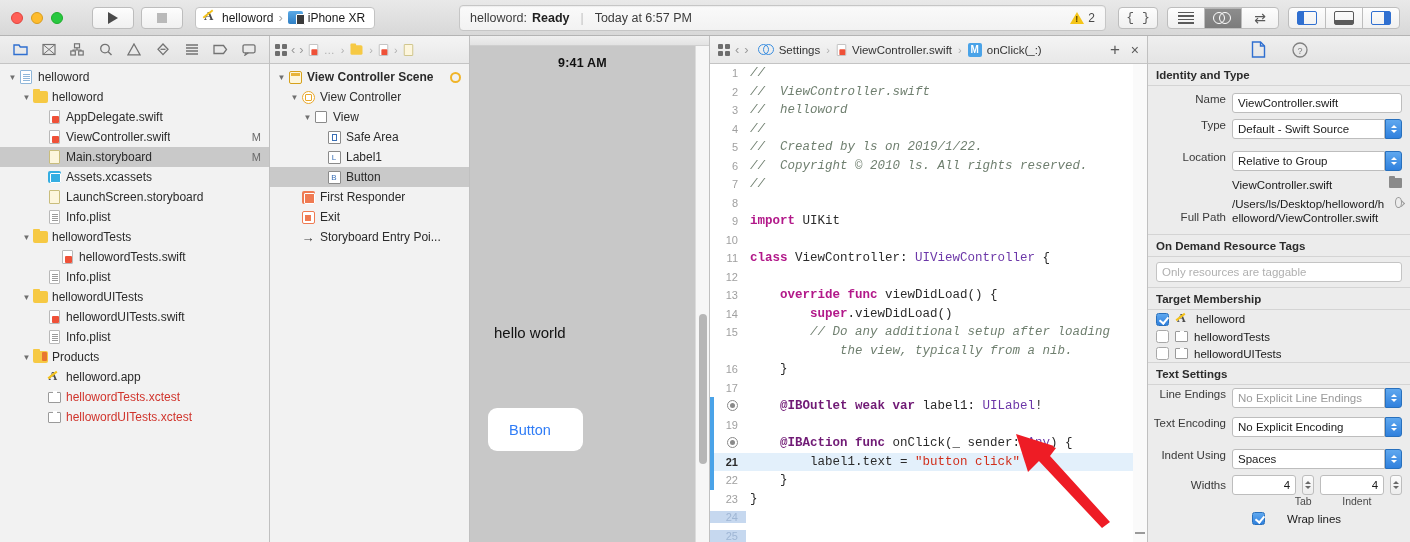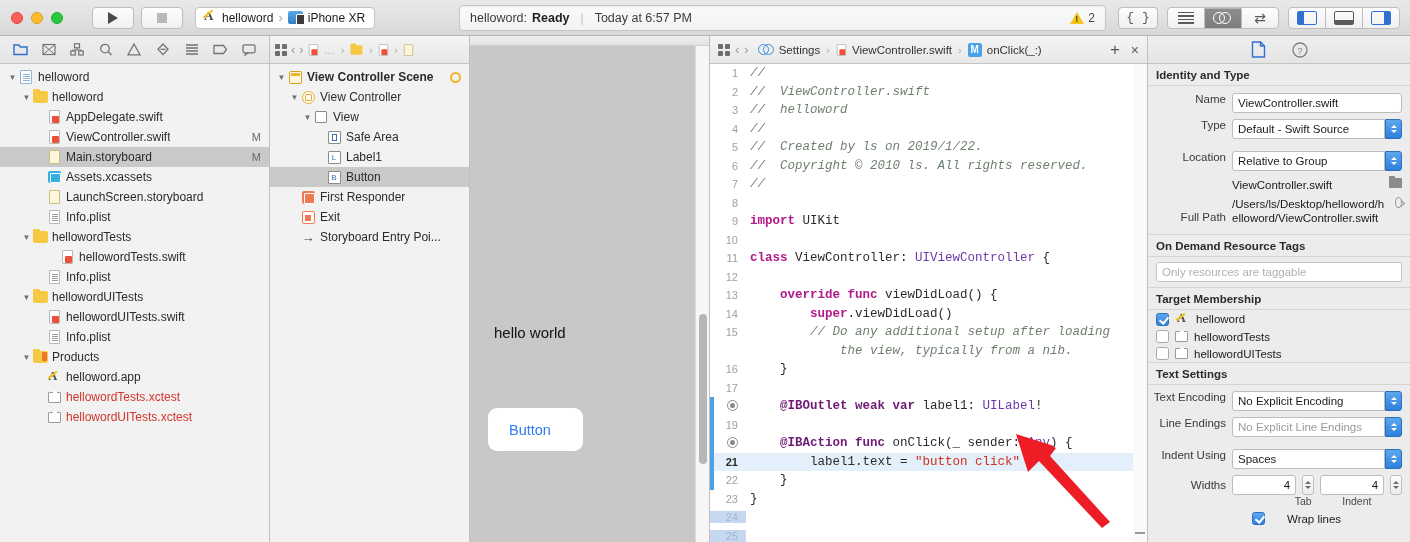--- a/index.html
+++ b/index.html
@@ -658,20 +658,21 @@
               <span style="font-size: 13px; color: rgb(58, 58, 58);">→</span>
             </span>
             <span class="nm">Storyboard Entry Poi...</span>
           </div>
         </div>
     </div>
 
     <div class="canvas-pane">
       <div class="canvas-topbar"></div>
       <div class="device">
+        <div class="dev-time">9:41 AM</div>
         <div class="dev-label">hello world</div>
         <div class="dev-button">Button</div>
       </div>
       <div class="canvas-scroll">
           <i></i>
         </div>
     </div>
 
     <div class="editor">
       <div class="ed-jump">
@@ -804,40 +805,40 @@
             </div>
             <div class="trow">
               <span class="cb"></span>
               <span class="ic-test"></span>
               <span class="tname">hellowordUITests</span>
             </div>
           </div>
 
         <div class="sec-head" style="border-top:1px solid #d4d4d4">Text Settings</div>
 
+        <div class="frow">
+          <span class="flbl">Line Endings</span>
+          <span class="stepper-combo">
+            <span class="pop dis">No Explicit Line Endings</span>
+            <span class="pop-arrows">
+                <i></i>
+                <i></i>
+              </span>
+          </span>
+        </div>
         <div class="frow" style="margin-top:3px">
           <span class="flbl">Text Encoding</span>
           <span class="stepper-combo">
             <span class="pop">No Explicit Encoding</span>
             <span class="pop-arrows">
                 <i></i>
                 <i></i>
               </span>
           </span>
         </div>
-        <div class="frow">
-          <span class="flbl">Line Endings</span>
-          <span class="stepper-combo">
-            <span class="pop dis">No Explicit Line Endings</span>
-            <span class="pop-arrows">
-                <i></i>
-                <i></i>
-              </span>
-          </span>
-        </div>
         <div class="frow" style="margin-top:6px">
           <span class="flbl">Indent Using</span>
           <span class="stepper-combo">
             <span class="pop">Spaces</span>
             <span class="pop-arrows">
                 <i></i>
                 <i></i>
               </span>
           </span>
         </div>

